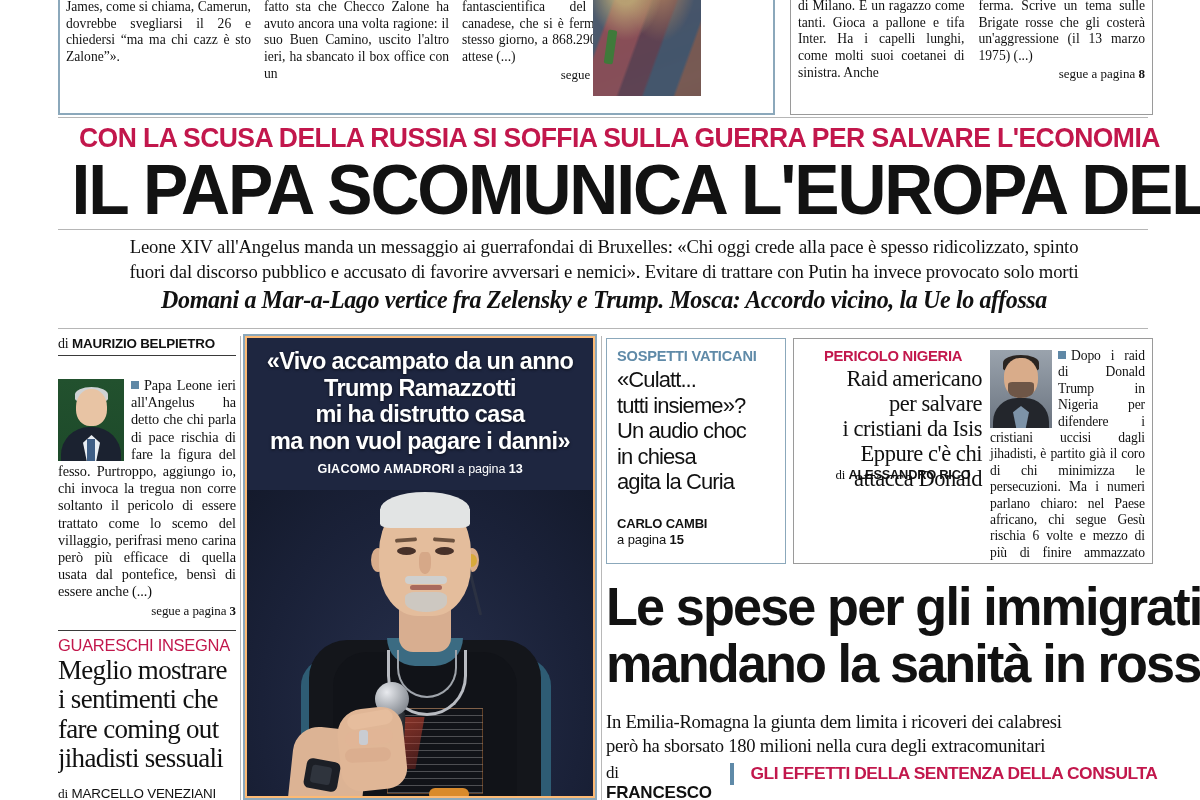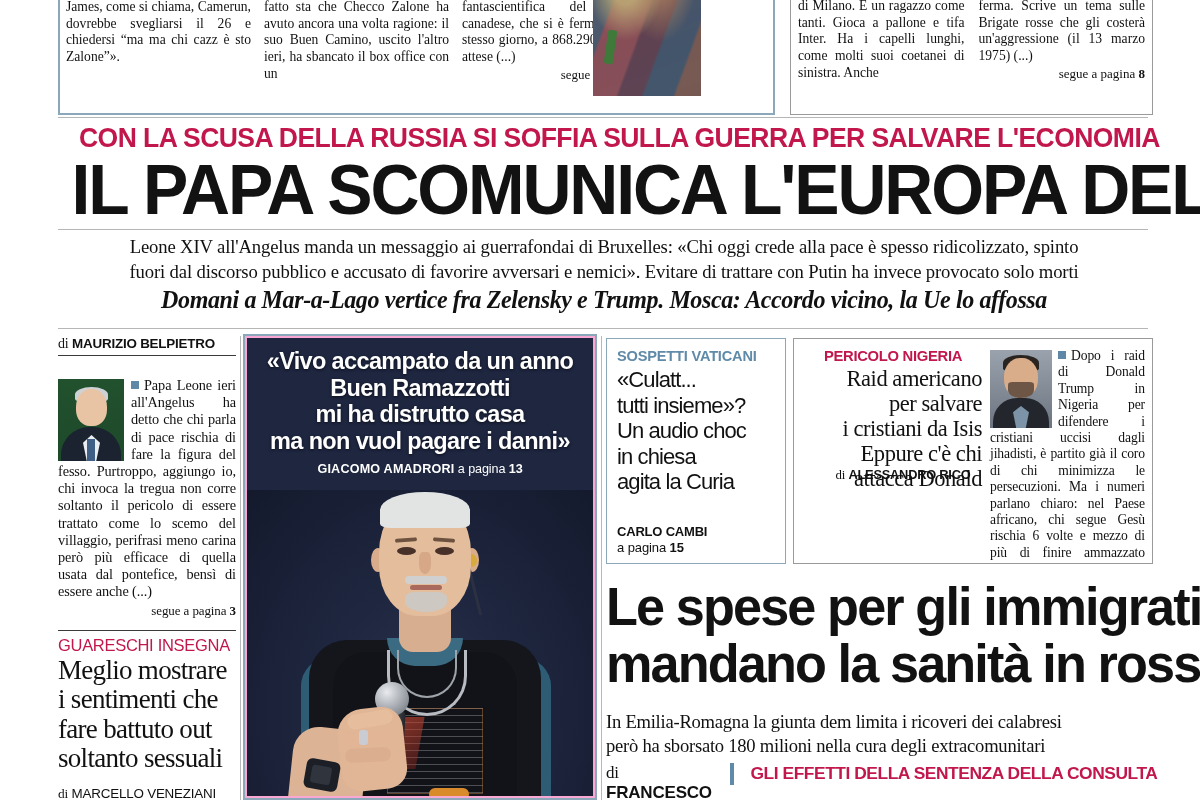--- a/index.html
+++ b/index.html
@@ -287,21 +287,21 @@
     hyphens: auto;
   }
 
   
   .center-pkg {
     position: absolute;
     left: 243px; top: 334px;
     width: 354px;
     height: 466px;
     border: 2px solid #8ba8bb;
-    background: #f9a8d4;
+    background: #fdba74;
     overflow: hidden;
   }
   .center-inner { position: absolute; inset: 2px; background: #1e2640; overflow: hidden; }
 
   .eros-title {
     position: relative;
     z-index: 5;
     padding: 10px 8px 0 8px;
     text-align: center;
     font-family: "Liberation Sans", sans-serif;
@@ -417,21 +417,21 @@
   .vat-title {
     margin-top: 3px;
     font-family: "Liberation Sans", sans-serif;
     font-size: 22px;
     line-height: 25.5px;
     letter-spacing: -0.9px;
     color: #111;
   }
   .vat-credit {
     position: absolute;
-    left: 10px; bottom: 8px;
+    left: 10px; bottom: 16px;
     font-family: "Liberation Sans", sans-serif;
     font-size: 13px;
     line-height: 15.5px;
   }
   .vat-credit .nm { font-weight: bold; letter-spacing: -0.2px; }
   .vat-credit .pg { letter-spacing: -0.1px; }
   .vat-credit .pgn { font-weight: bold; }
 
   
   .box-nig {
@@ -627,21 +627,21 @@
       <div class="bp-hair"></div>
       <div class="bp-head"></div>
     </div>
 
     <div class="lead-text">
       <span class="sq"></span><span>Papa Leone ieri all'Angelus ha detto che chi parla di pace rischia di fare la figura del fesso. Purtroppo, aggiungo io, chi invoca la tregua non corre soltanto il pericolo di essere trattato come lo scemo del villaggio, perifrasi meno carina però più efficace di quella usata dal pontefice, bensì di essere anche (...)</span>
       <span class="segue"><span>segue a pagina</span> <b>3</b></span>
     </div>
 
     <div class="kicker-red rule-top-red">GUARESCHI INSEGNA</div>
-    <div class="sub-headline">Meglio mostrare i sentimenti che fare battuto out soltanto sessuali</div>
+    <div class="sub-headline">Meglio mostrare i sentimenti che fare coming out jihadisti sessuali</div>
 
     <div class="byline2">
       <span class="di" style="font-family:'Liberation Serif',serif;">di</span>
       <span class="nm">MARCELLO VENEZIANI</span>
     </div>
 
     <div class="ven-wrap">
 
       <div class="ven-text">
         <span>Chissà perché ma quando</span>
@@ -686,21 +686,21 @@
         <div class="ef-hand"></div>
         <div class="ef-finger1"></div>
         <div class="ef-finger2"></div>
         <div class="ef-finger3"></div>
         <div class="ef-ring"></div>
         <div class="ef-bracelet"></div>
       </div>
 
       <div class="eros-title">
         <span>«Vivo accampato da un anno</span><br>
-        <span>Buen Ramazzotti</span><br>
+        <span>Trump Ramazzotti</span><br>
         <span>mi ha distrutto casa</span><br>
         <span>ma non vuol pagare i danni»</span>
       </div>
 
       <div class="eros-credit">
         <span class="nm">GIACOMO AMADRORI</span>
         <span class="pg">a pagina</span>
         <span class="pgn">13</span>
       </div>
 

